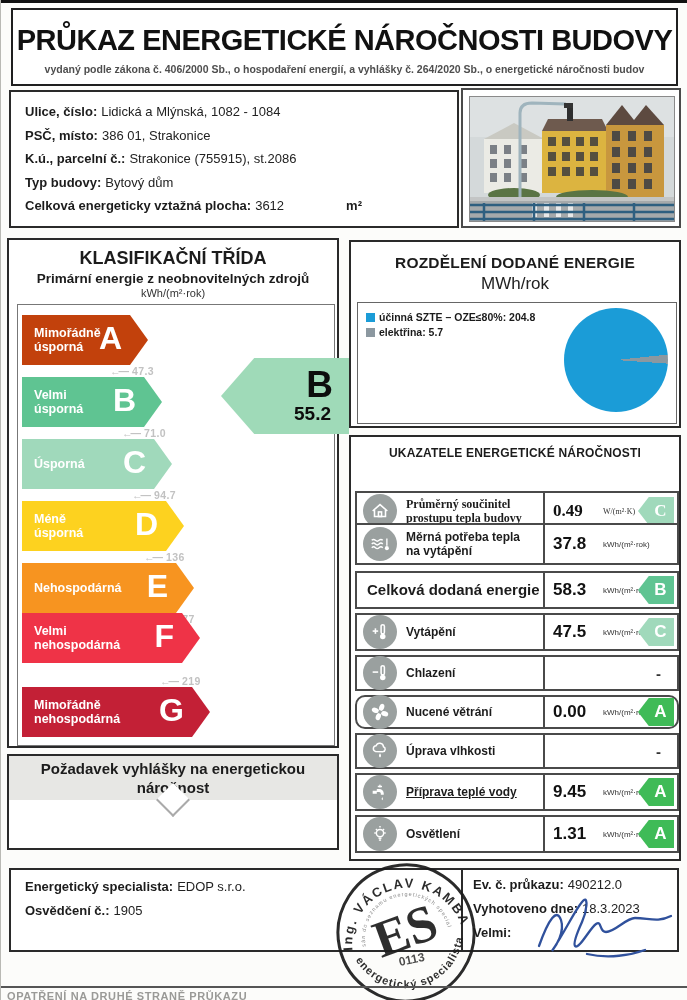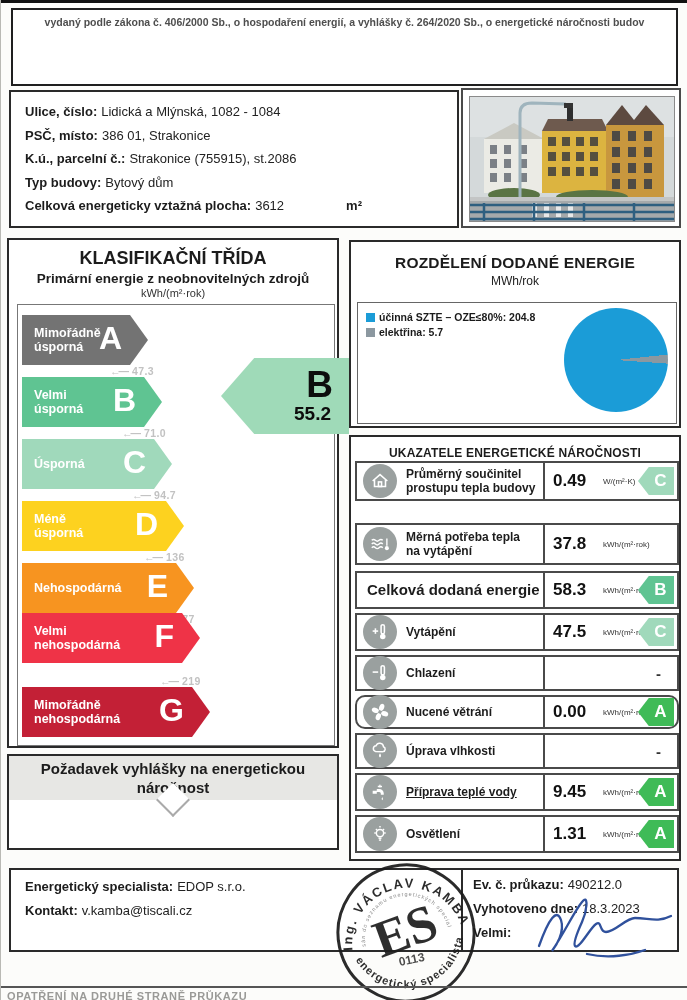--- a/index.html
+++ b/index.html
@@ -34,21 +34,21 @@
   .cls-box{left:6px;top:238px;width:332px;height:510px;border:2px solid #2a2a2a;background:#fff;}
   .cls-title{text-align:center;margin-top:8px;font-size:18px;font-weight:800;}
   .cls-sub{text-align:center;margin-top:2px;font-size:13.5px;font-weight:700;}
   .cls-units{text-align:center;margin-top:1px;font-size:11px;color:#333;}
   .scale-box{position:absolute;left:8px;top:64px;width:316px;height:440px;border:1px solid #777;background:#fff;}
   .cls-row{position:absolute;left:4px;height:50px;display:flex;align-items:center;
     padding-left:12px;box-sizing:border-box;color:#fff;
     clip-path:polygon(0 0,calc(100% - 18px) 0,100% 50%,calc(100% - 18px) 100%,0 100%);}
   .cls-label{font-size:12.5px;font-weight:700;line-height:1.15;max-width:calc(100% - 70px);}
   .cls-letter{position:absolute;right:26px;top:50%;transform:translateY(-54%);font-size:32px;font-weight:800;}
-  .row-a{top:10px;width:126px;background:#737373;}
+  .row-a{top:10px;width:126px;background:#c2410c;}
   .row-b{top:72px;width:140px;background:#5fc492;}
   .row-c{top:134px;width:150px;background:#a0d9bb;}
   .row-d{top:196px;width:162px;background:#fdd21f;}
   .row-e{top:258px;width:172px;background:#f79420;}
   .row-f{top:308px;width:178px;background:#ef3347;}
   .row-g{top:382px;width:188px;background:#c32036;}
   .boundary{position:absolute;font-size:10.5px;font-weight:600;color:#c2c2c2;letter-spacing:.4px;white-space:nowrap;}
   .boundary .arr{margin-right:5px;letter-spacing:-2px;}
   .bd-0{top:60px;left:92px;} .bd-1{top:122px;left:104px;} .bd-2{top:184px;left:114px;}
   .bd-3{top:246px;left:126px;} .bd-4{top:308px;left:136px;} .bd-5{top:370px;left:142px;}
@@ -63,21 +63,21 @@
   .req-box{left:6px;top:754px;width:332px;height:96px;border:2px solid #2a2a2a;background:#fff;}
   .req-head{background:#e7e7e4;height:44px;text-align:center;font-size:15px;font-weight:700;
     padding-top:4px;line-height:1.25;box-sizing:border-box;}
   .req-chev{width:22px;height:22px;background:#fff;border-right:2px solid #aaa;border-bottom:2px solid #aaa;
     transform:rotate(45deg);margin:-12px auto 0;}
   .req-value{text-align:center;font-size:16.5px;font-weight:700;margin-top:8px;}
 
   
   .pie-box{left:348px;top:240px;width:332px;height:188px;border:2px solid #2a2a2a;background:#fff;}
   .pie-title{text-align:center;margin-top:12px;font-size:15.5px;font-weight:800;letter-spacing:.2px;}
-  .pie-sub{text-align:center;margin-top:2px;font-size:12px;color:#222;}
+  .pie-sub{text-align:center;margin-top:2px;font-size:17px;color:#222;}
   .pie-inner{position:absolute;left:6px;top:60px;width:318px;height:120px;border:1px solid #666;}
   .legend{position:absolute;left:8px;top:8px;font-size:10.5px;font-weight:700;color:#1a1a1a;}
   .legend-item{display:flex;align-items:center;margin-bottom:3px;white-space:nowrap;}
   .legend-sq{width:9px;height:9px;margin-right:4px;flex:none;}
   .sq-blue{background:#1b9cd7;} .sq-gray{background:#8c98a0;}
   .pie{position:absolute;right:8px;top:5px;width:104px;height:104px;border-radius:50%;
     background:conic-gradient(#1b9cd7 0deg 84deg,#8c98a0 84deg 94deg,#1b9cd7 94deg 360deg);}
 
   
   .ind-box{left:348px;top:435px;width:332px;height:426px;border:2px solid #2a2a2a;background:#fff;}
@@ -90,41 +90,42 @@
   .ind-value{position:absolute;left:196px;font-size:17px;font-weight:700;color:#111;}
   .ind-unit{position:absolute;left:246px;font-size:8px;color:#333;width:70px;}
   .ind-dash{position:absolute;right:16px;font-size:15px;font-weight:700;color:#333;}
   .badge{position:absolute;right:3px;width:36px;height:28px;display:flex;align-items:center;justify-content:center;
     padding-left:9px;box-sizing:border-box;clip-path:polygon(0 50%,30% 0,100% 0,100% 100%,30% 100%);}
   .badge i{font-style:normal;color:#fff;font-size:17px;font-weight:800;}
   .bg-a{background:#3fbb57;} .bg-b{background:#5fc492;} .bg-c{background:#a0d9bb;}
   .icon-circle{width:34px;height:34px;border-radius:50%;background:#9aa09f;flex:none;
     display:flex;align-items:center;justify-content:center;}
   .icon-circle svg{display:block;}
-  .r1{top:24px;height:40px;} .r2{top:86px;height:42px;} .r3{top:134px;height:38px;}
+  .r1{top:54px;height:40px;font-family:Liberation Serif, serif;} .r2{top:86px;height:42px;} .r3{top:134px;height:38px;}
   .r4{top:176px;height:38px;} .r5{top:218px;height:36px;} .r6{top:258px;height:34px;border-radius:10px;}
   .r7{top:296px;height:36px;} .r8{top:336px;height:38px;text-decoration:underline;} .r9{top:378px;height:38px;}
 
   
   .foot-box{left:8px;top:868px;width:670px;height:84px;border:2px solid #2a2a2a;background:#fff;}
   .foot-left{position:absolute;left:14px;top:9px;}
   .foot-right{position:absolute;left:462px;top:7px;}
   .foot-divider{position:absolute;left:450px;top:0;bottom:0;border-left:2px solid #2a2a2a;}
   .foot-row{font-size:13px;margin-bottom:9px;white-space:nowrap;}
   .foot-row b{font-weight:700;}
   .foot-row .v{margin-left:4px;color:#222;}
   .stamp{left:325px;top:858px;width:160px;height:150px;transform:rotate(-12deg);opacity:.92;}
   .signature{left:528px;top:888px;width:150px;height:72px;}
 </style>
 </head>
 <body>
 
 <div class="abs scan-top"></div>
 
 <div class="abs header-box">
+  <div class="header-title">PRŮKAZ ENERGETICKÉ NÁROČNOSTI BUDOVY</div>
   <div class="header-sub">vydaný podle zákona č. 406/2000 Sb., o hospodaření energií, a vyhlášky č. 264/2020 Sb., o energetické náročnosti budov</div>
 </div>
 
 <div class="abs bld-box">
   <div class="bld-row"><b>Ulice, číslo:</b><span class="v">Lidická a Mlýnská, 1082 - 1084</span></div>
   <div class="bld-row"><b>PSČ, místo:</b><span class="v">386 01, Strakonice</span></div>
   <div class="bld-row"><b>K.ú., parcelní č.:</b><span class="v">Strakonice (755915), st.2086</span></div>
   <div class="bld-row"><b>Typ budovy:</b><span class="v">Bytový dům</span></div>
   <div class="bld-row"><b>Celková energeticky vztažná plocha:</b><span class="v">3612</span><span class="bld-unit">m²</span></div>
 </div>
@@ -433,21 +434,21 @@
     <span class="badge bg-a">
         <i>A</i>
       </span>
   </div>
 </div>
 
 <div class="abs foot-box">
   <div class="foot-divider"></div>
   <div class="foot-left">
     <div class="foot-row"><b>Energetický specialista:</b><span class="v">EDOP s.r.o.</span></div>
-    <div class="foot-row"><b>Kontakt:</b><span class="v">v.kamba@tiscali.cz</span></div>
+    <div class="foot-row"><b>Osvědčení č.:</b><span class="v">1905</span></div>
   </div>
   <div class="foot-right">
     <div class="foot-row"><b>Ev. č. průkazu:</b><span class="v">490212.0</span></div>
     <div class="foot-row"><b>Vyhotoveno dne:</b><span class="v">18.3.2023</span></div>
     <div class="foot-row"><b>Velmi:</b></div>
   </div>
 </div>
 
 <svg class="abs stamp" viewBox="0 0 160 150">
   <defs>

